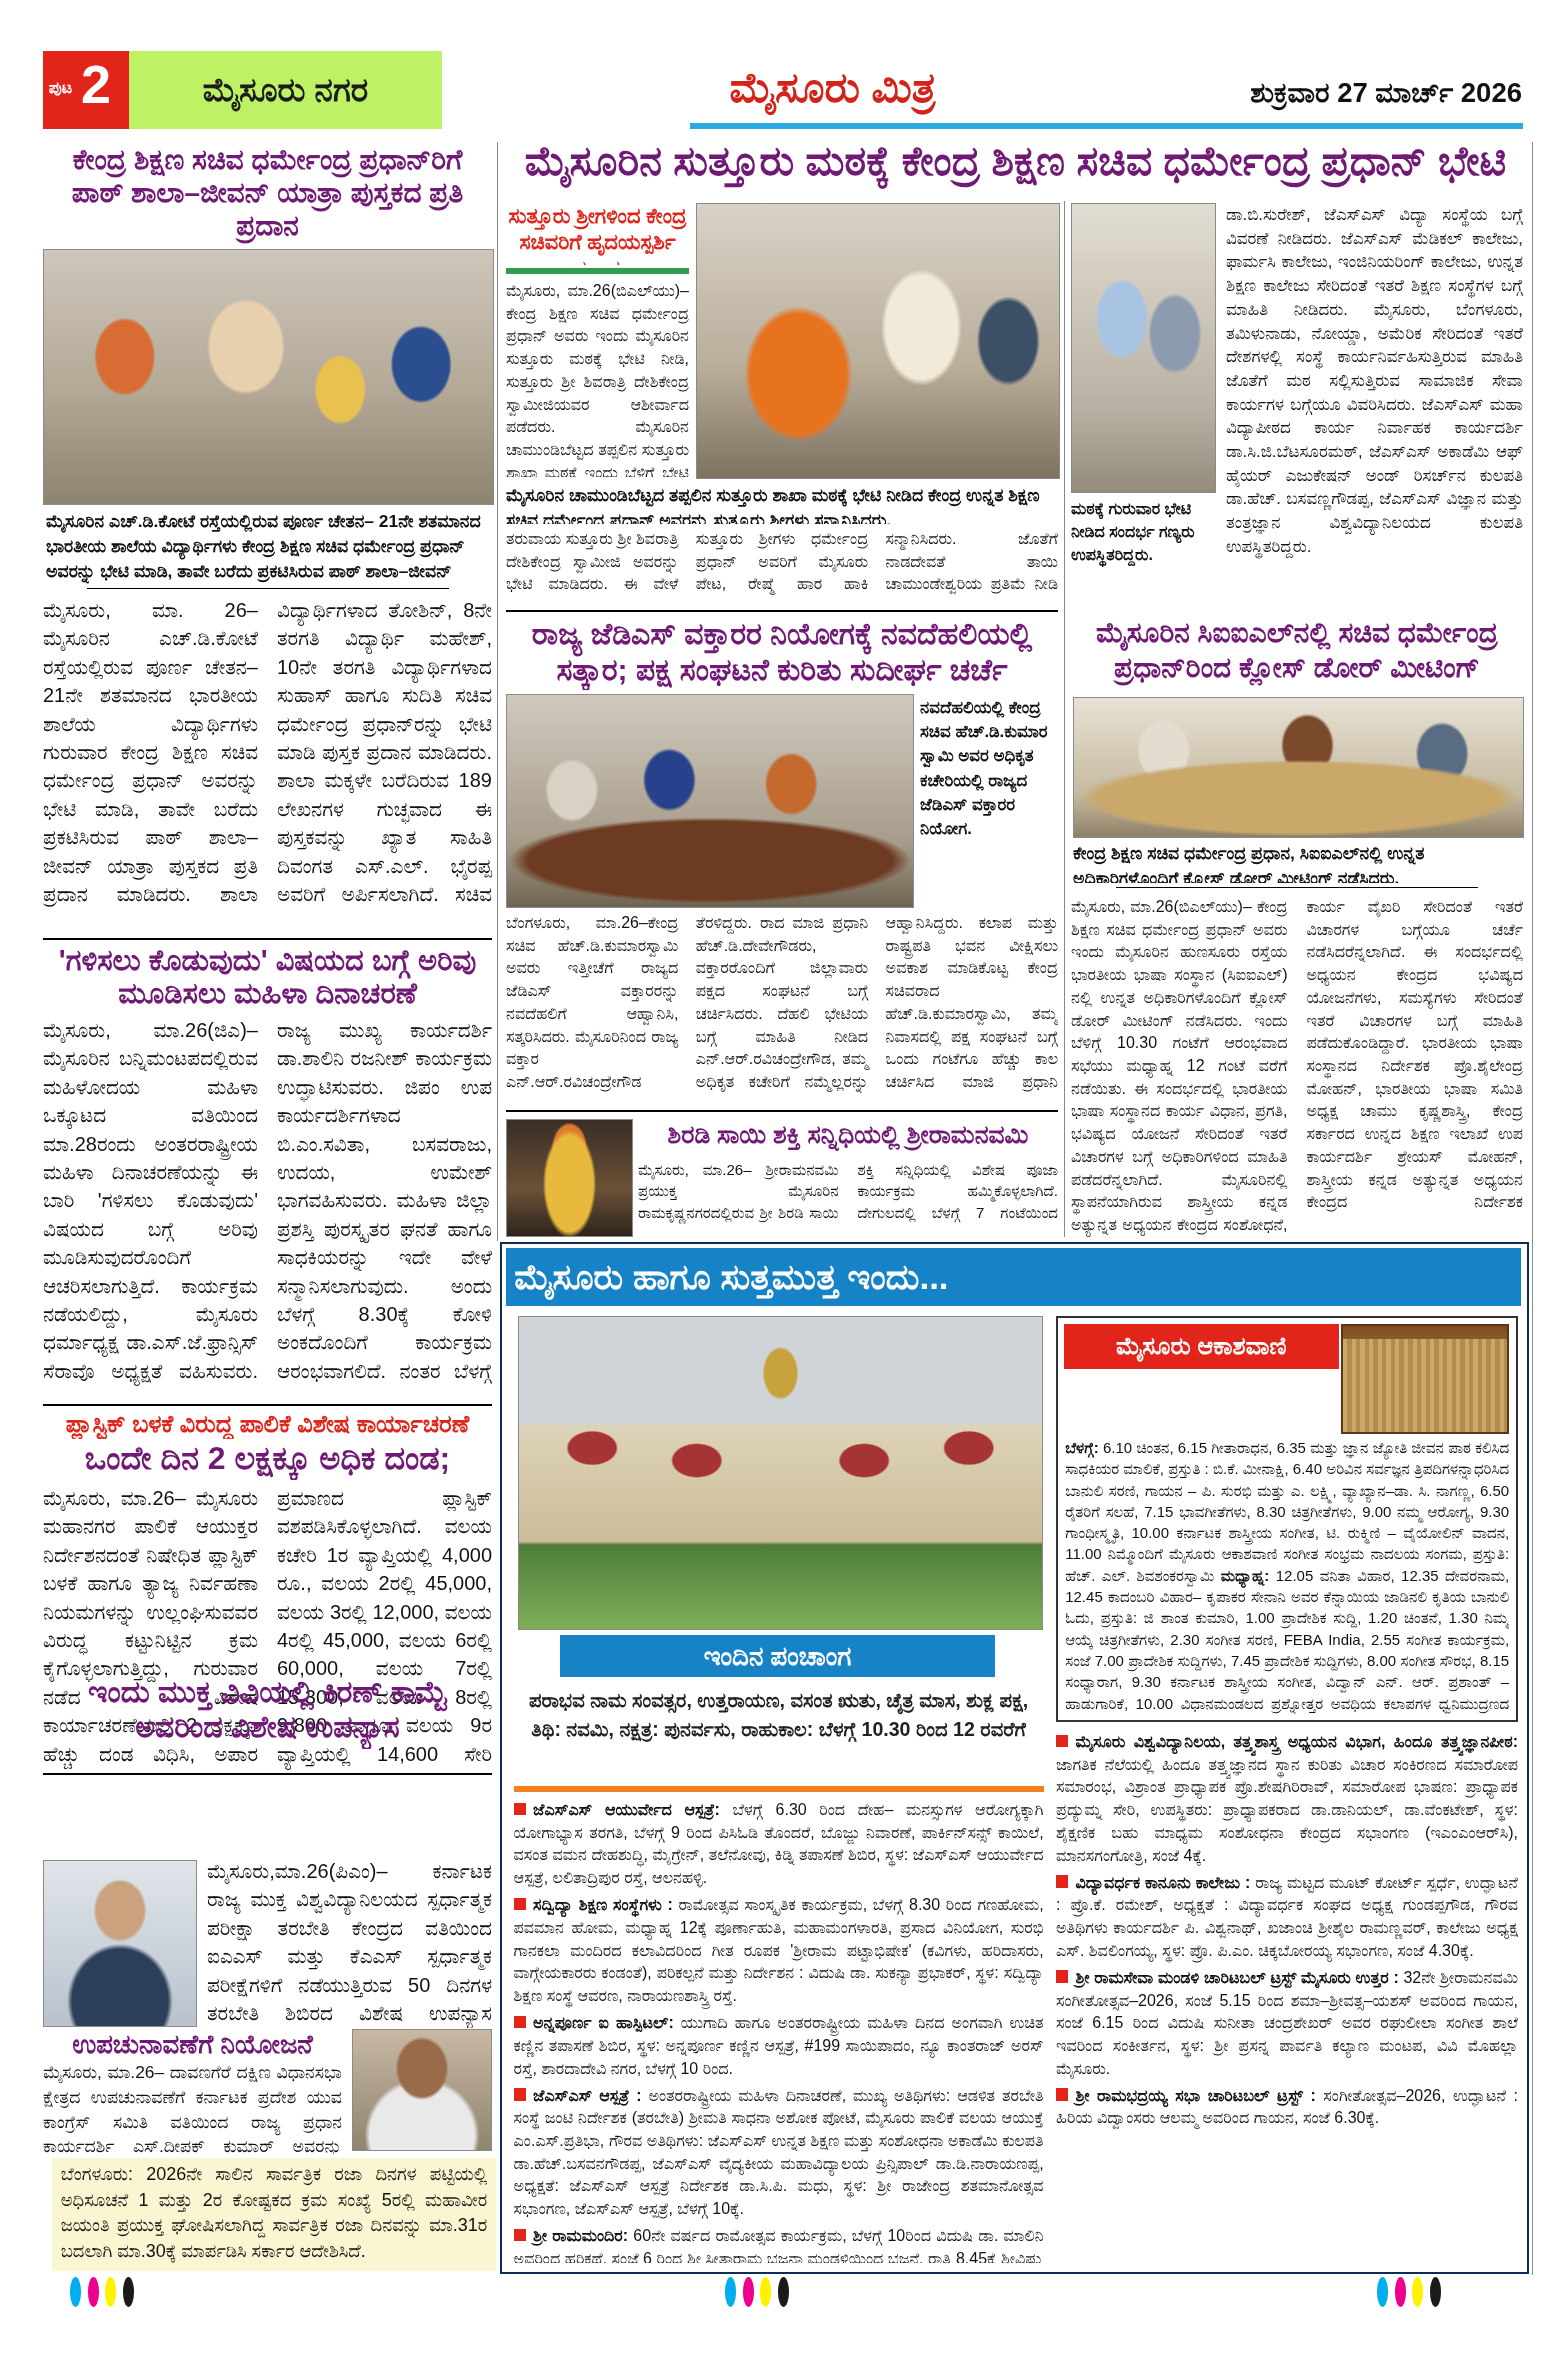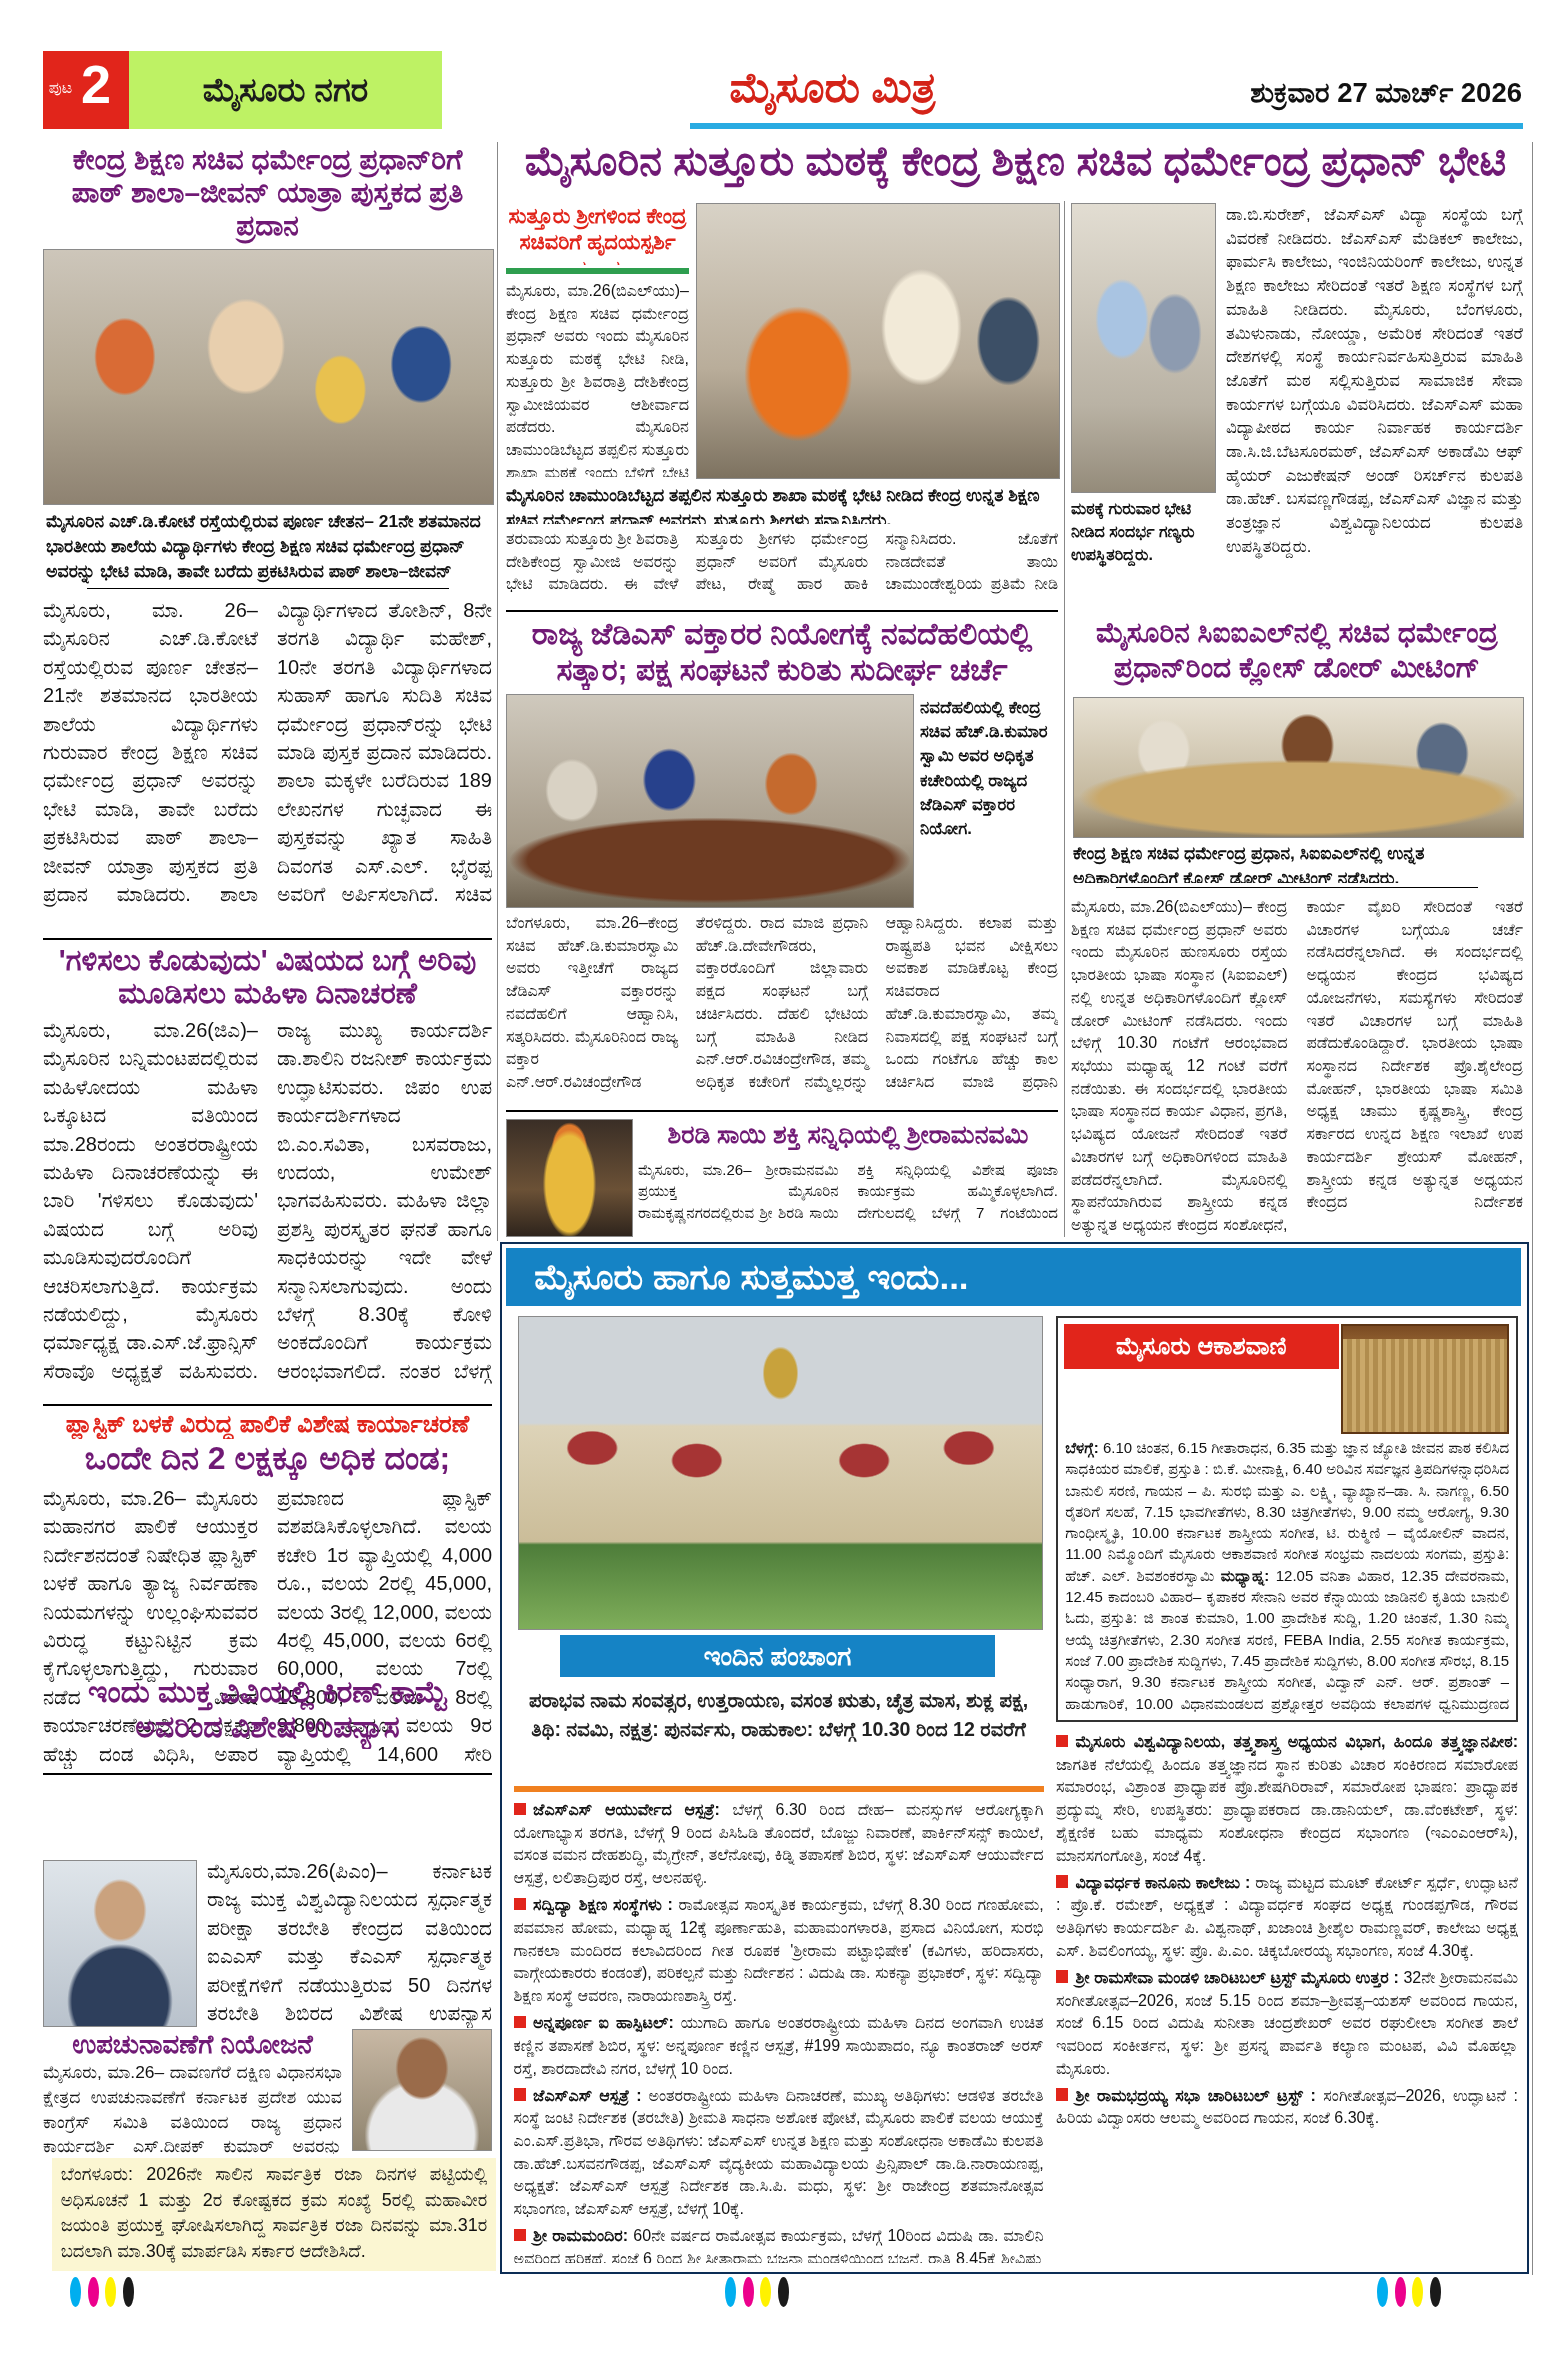--- a/index.html
+++ b/index.html
@@ -72,21 +72,21 @@
   .bullet-item{margin-bottom:4.3px;}
   .bullet-item .sq{display:inline-block;width:12.3px;height:12.3px;background:#e1251b;margin-right:7.2px;}
   .barblue{background:#1583c5;color:#fff;font-weight:bold;}
 </style>
 </head>
 <body>
 
 <div class="page">
 
   <div class="abs" style="left:43px;top:51px;width:86px;height:78px;background:#e1251b;color:#fff;">
-    <span class="abs" style="left:5.8px;top:27.5px;font-size:16px;font-weight:normal;">ಪುಟ</span>
+    <span class="abs" style="left:5.8px;top:27.5px;font-size:16px;font-weight:bold;">ಪುಟ</span>
     <span class="abs" style="left:38px;top:5.8px;font-size:54px;font-weight:bold;line-height:1;">2</span>
   </div>
   <div class="abs" style="left:129px;top:51px;width:313px;height:78px;background:#bef264;display:flex;align-items:center;justify-content:center;">
     <span style="font-size:33px;font-weight:bold;color:#1c1c1c;">ಮೈಸೂರು ನಗರ</span>
   </div>
   <div class="abs" style="left:688px;top:64px;width:290px;font-size:42px;font-weight:bold;color:#d42318;text-align:center;transform:skewX(-4deg);">ಮೈಸೂರು ಮಿತ್ರ</div>
   <div class="abs" style="left:1174px;top:77px;width:348px;font-size:27.5px;font-weight:bold;text-align:right;">ಶುಕ್ರವಾರ 27 ಮಾರ್ಚ್ 2026</div>
   <div class="abs" style="left:690px;top:123px;width:833px;height:5.8px;background:#29abe2;"></div>
 
   <div class="abs vrule" style="left:497px;top:142px;height:1099px;"></div>
@@ -151,21 +151,21 @@
   <div class="abs jtext" style="left:1226px;top:203px;width:297px;height:403px;font-size:16.7px;">ಡಾ.ಬಿ.ಸುರೇಶ್, ಜೆಎಸ್‌ಎಸ್ ವಿದ್ಯಾ ಸಂಸ್ಥೆಯ ಬಗ್ಗೆ ವಿವರಣೆ ನೀಡಿದರು. ಜೆಎಸ್‌ಎಸ್ ಮೆಡಿಕಲ್ ಕಾಲೇಜು, ಫಾರ್ಮಸಿ ಕಾಲೇಜು, ಇಂಜಿನಿಯರಿಂಗ್ ಕಾಲೇಜು, ಉನ್ನತ ಶಿಕ್ಷಣ ಕಾಲೇಜು ಸೇರಿದಂತೆ ಇತರೆ ಶಿಕ್ಷಣ ಸಂಸ್ಥೆಗಳ ಬಗ್ಗೆ ಮಾಹಿತಿ ನೀಡಿದರು. ಮೈಸೂರು, ಬೆಂಗಳೂರು, ತಮಿಳುನಾಡು, ನೋಯ್ಡಾ, ಅಮೆರಿಕ ಸೇರಿದಂತೆ ಇತರೆ ದೇಶಗಳಲ್ಲಿ ಸಂಸ್ಥೆ ಕಾರ್ಯನಿರ್ವಹಿಸುತ್ತಿರುವ ಮಾಹಿತಿ ಜೊತೆಗೆ ಮಠ ಸಲ್ಲಿಸುತ್ತಿರುವ ಸಾಮಾಜಿಕ ಸೇವಾ ಕಾರ್ಯಗಳ ಬಗ್ಗೆಯೂ ವಿವರಿಸಿದರು. ಜೆಎಸ್‌ಎಸ್ ಮಹಾ ವಿದ್ಯಾಪೀಠದ ಕಾರ್ಯ ನಿರ್ವಾಹಕ ಕಾರ್ಯದರ್ಶಿ ಡಾ.ಸಿ.ಜಿ.ಬೆಟಸೂರಮಠ್, ಜೆಎಸ್‌ಎಸ್ ಅಕಾಡೆಮಿ ಆಫ್ ಹೈಯರ್ ಎಜುಕೇಷನ್ ಅಂಡ್ ರಿಸರ್ಚ್‌ನ ಕುಲಪತಿ ಡಾ.ಹೆಚ್. ಬಸವಣ್ಣಗೌಡಪ್ಪ, ಜೆಎಸ್‌ಎಸ್ ವಿಜ್ಞಾನ ಮತ್ತು ತಂತ್ರಜ್ಞಾನ ವಿಶ್ವವಿದ್ಯಾನಿಲಯದ ಕುಲಪತಿ ಉಪಸ್ಥಿತರಿದ್ದರು.</div>
 
   <div class="abs hl" style="left:1071px;top:615px;width:452px;height:78px;font-size:28px;line-height:1.25;overflow:hidden;">ಮೈಸೂರಿನ ಸಿಐಐಎಲ್‌ನಲ್ಲಿ ಸಚಿವ ಧರ್ಮೇಂದ್ರ ಪ್ರಧಾನ್‌ರಿಂದ ಕ್ಲೋಸ್ ಡೋರ್ ಮೀಟಿಂಗ್</div>
   <div class="abs photo ph-meeting2" style="left:1073px;top:697px;width:449px;height:139px;"></div>
   <div class="abs cap" style="left:1073px;top:841px;width:449px;height:42px;font-size:17.4px;">ಕೇಂದ್ರ ಶಿಕ್ಷಣ ಸಚಿವ ಧರ್ಮೇಂದ್ರ ಪ್ರಧಾನ, ಸಿಐಐಎಲ್‌ನಲ್ಲಿ ಉನ್ನತ ಅಧಿಕಾರಿಗಳೊಂದಿಗೆ ಕ್ಲೋಸ್ ಡೋರ್ ಮೀಟಿಂಗ್ ನಡೆಸಿದರು.</div>
   <div class="abs rule" style="left:1116px;top:887px;width:362px;height:1.4px;"></div>
   <div class="abs jtext cols2" style="left:1071px;top:896px;width:452px;height:341px;font-size:16px;">ಮೈಸೂರು, ಮಾ.26(ಬಿಎಲ್‌ಯು)– ಕೇಂದ್ರ ಶಿಕ್ಷಣ ಸಚಿವ ಧರ್ಮೇಂದ್ರ ಪ್ರಧಾನ್ ಅವರು ಇಂದು ಮೈಸೂರಿನ ಹುಣಸೂರು ರಸ್ತೆಯ ಭಾರತೀಯ ಭಾಷಾ ಸಂಸ್ಥಾನ (ಸಿಐಐಎಲ್) ನಲ್ಲಿ ಉನ್ನತ ಅಧಿಕಾರಿಗಳೊಂದಿಗೆ ಕ್ಲೋಸ್ ಡೋರ್ ಮೀಟಿಂಗ್ ನಡೆಸಿದರು. ಇಂದು ಬೆಳಿಗ್ಗೆ 10.30 ಗಂಟೆಗೆ ಆರಂಭವಾದ ಸಭೆಯು ಮಧ್ಯಾಹ್ನ 12 ಗಂಟೆ ವರೆಗೆ ನಡೆಯಿತು. ಈ ಸಂದರ್ಭದಲ್ಲಿ ಭಾರತೀಯ ಭಾಷಾ ಸಂಸ್ಥಾನದ ಕಾರ್ಯ ವಿಧಾನ, ಪ್ರಗತಿ, ಭವಿಷ್ಯದ ಯೋಜನೆ ಸೇರಿದಂತೆ ಇತರೆ ವಿಚಾರಗಳ ಬಗ್ಗೆ ಅಧಿಕಾರಿಗಳಿಂದ ಮಾಹಿತಿ ಪಡೆದರೆನ್ನಲಾಗಿದೆ. ಮೈಸೂರಿನಲ್ಲಿ ಸ್ಥಾಪನೆಯಾಗಿರುವ ಶಾಸ್ತ್ರೀಯ ಕನ್ನಡ ಅತ್ಯುನ್ನತ ಅಧ್ಯಯನ ಕೇಂದ್ರದ ಸಂಶೋಧನೆ, ಕಾರ್ಯ ವೈಖರಿ ಸೇರಿದಂತೆ ಇತರೆ ವಿಚಾರಗಳ ಬಗ್ಗೆಯೂ ಚರ್ಚೆ ನಡೆಸಿದರೆನ್ನಲಾಗಿದೆ. ಈ ಸಂದರ್ಭದಲ್ಲಿ ಅಧ್ಯಯನ ಕೇಂದ್ರದ ಭವಿಷ್ಯದ ಯೋಜನೆಗಳು, ಸಮಸ್ಯೆಗಳು ಸೇರಿದಂತೆ ಇತರೆ ವಿಚಾರಗಳ ಬಗ್ಗೆ ಮಾಹಿತಿ ಪಡೆದುಕೊಂಡಿದ್ದಾರೆ. ಭಾರತೀಯ ಭಾಷಾ ಸಂಸ್ಥಾನದ ನಿರ್ದೇಶಕ ಪ್ರೊ.ಶೈಲೇಂದ್ರ ಮೋಹನ್, ಭಾರತೀಯ ಭಾಷಾ ಸಮಿತಿ ಅಧ್ಯಕ್ಷ ಚಾಮು ಕೃಷ್ಣಶಾಸ್ತ್ರಿ, ಕೇಂದ್ರ ಸರ್ಕಾರದ ಉನ್ನದ ಶಿಕ್ಷಣ ಇಲಾಖೆ ಉಪ ಕಾರ್ಯದರ್ಶಿ ಶ್ರೇಯಸ್ ಮೋಹನ್, ಶಾಸ್ತ್ರೀಯ ಕನ್ನಡ ಅತ್ಯುನ್ನತ ಅಧ್ಯಯನ ಕೇಂದ್ರದ ನಿರ್ದೇಶಕ ಪ್ರೊ.ಎಂ.ಎನ್.ತಳವಾರ್ ಹಾಗೂ ಇತರೆ ಅಧಿಕಾರಿಗಳು ಸಭೆಯಲ್ಲಿ ಉಪಸ್ಥಿತರಿದ್ದರು.</div>
 
   <div class="abs" style="left:500px;top:1242px;width:1029px;height:1032px;border:2.9px solid #0c2d55;box-sizing:border-box;">
     <div class="abs barblue" style="left:4.3px;top:4.3px;width:1015px;height:58px;display:flex;align-items:center;">
-      <span style="font-size:35px;padding-left:28px;">ಮೈಸೂರು ಹಾಗೂ ಸುತ್ತಮುತ್ತ ಇಂದು...</span>
+      <span style="font-size:35px;padding-left:8px;">ಮೈಸೂರು ಹಾಗೂ ಸುತ್ತಮುತ್ತ ಇಂದು...</span>
     </div>
 
     <div class="abs photo ph-palace" style="left:16px;top:72px;width:523px;height:312px;"></div>
     <div class="abs barblue" style="left:58px;top:391px;width:435px;height:42px;display:flex;align-items:center;justify-content:center;">
       <span style="font-size:26px;">ಇಂದಿನ ಪಂಚಾಂಗ</span>
     </div>
     <div class="abs" style="left:11.6px;top:442px;width:530px;height:96px;text-align:center;font-weight:bold;font-size:19.6px;line-height:1.5;color:#222;overflow:hidden;">
       <div>ಪರಾಭವ ನಾಮ ಸಂವತ್ಸರ, ಉತ್ತರಾಯಣ, ವಸಂತ ಋತು, ಚೈತ್ರ ಮಾಸ, ಶುಕ್ಲ ಪಕ್ಷ,</div>
       <div>ತಿಥಿ: ನವಮಿ, ನಕ್ಷತ್ರ: ಪುನರ್ವಸು, ರಾಹುಕಾಲ: ಬೆಳಗ್ಗೆ 10.30 ರಿಂದ 12 ರವರೆಗೆ</div>
     </div>

